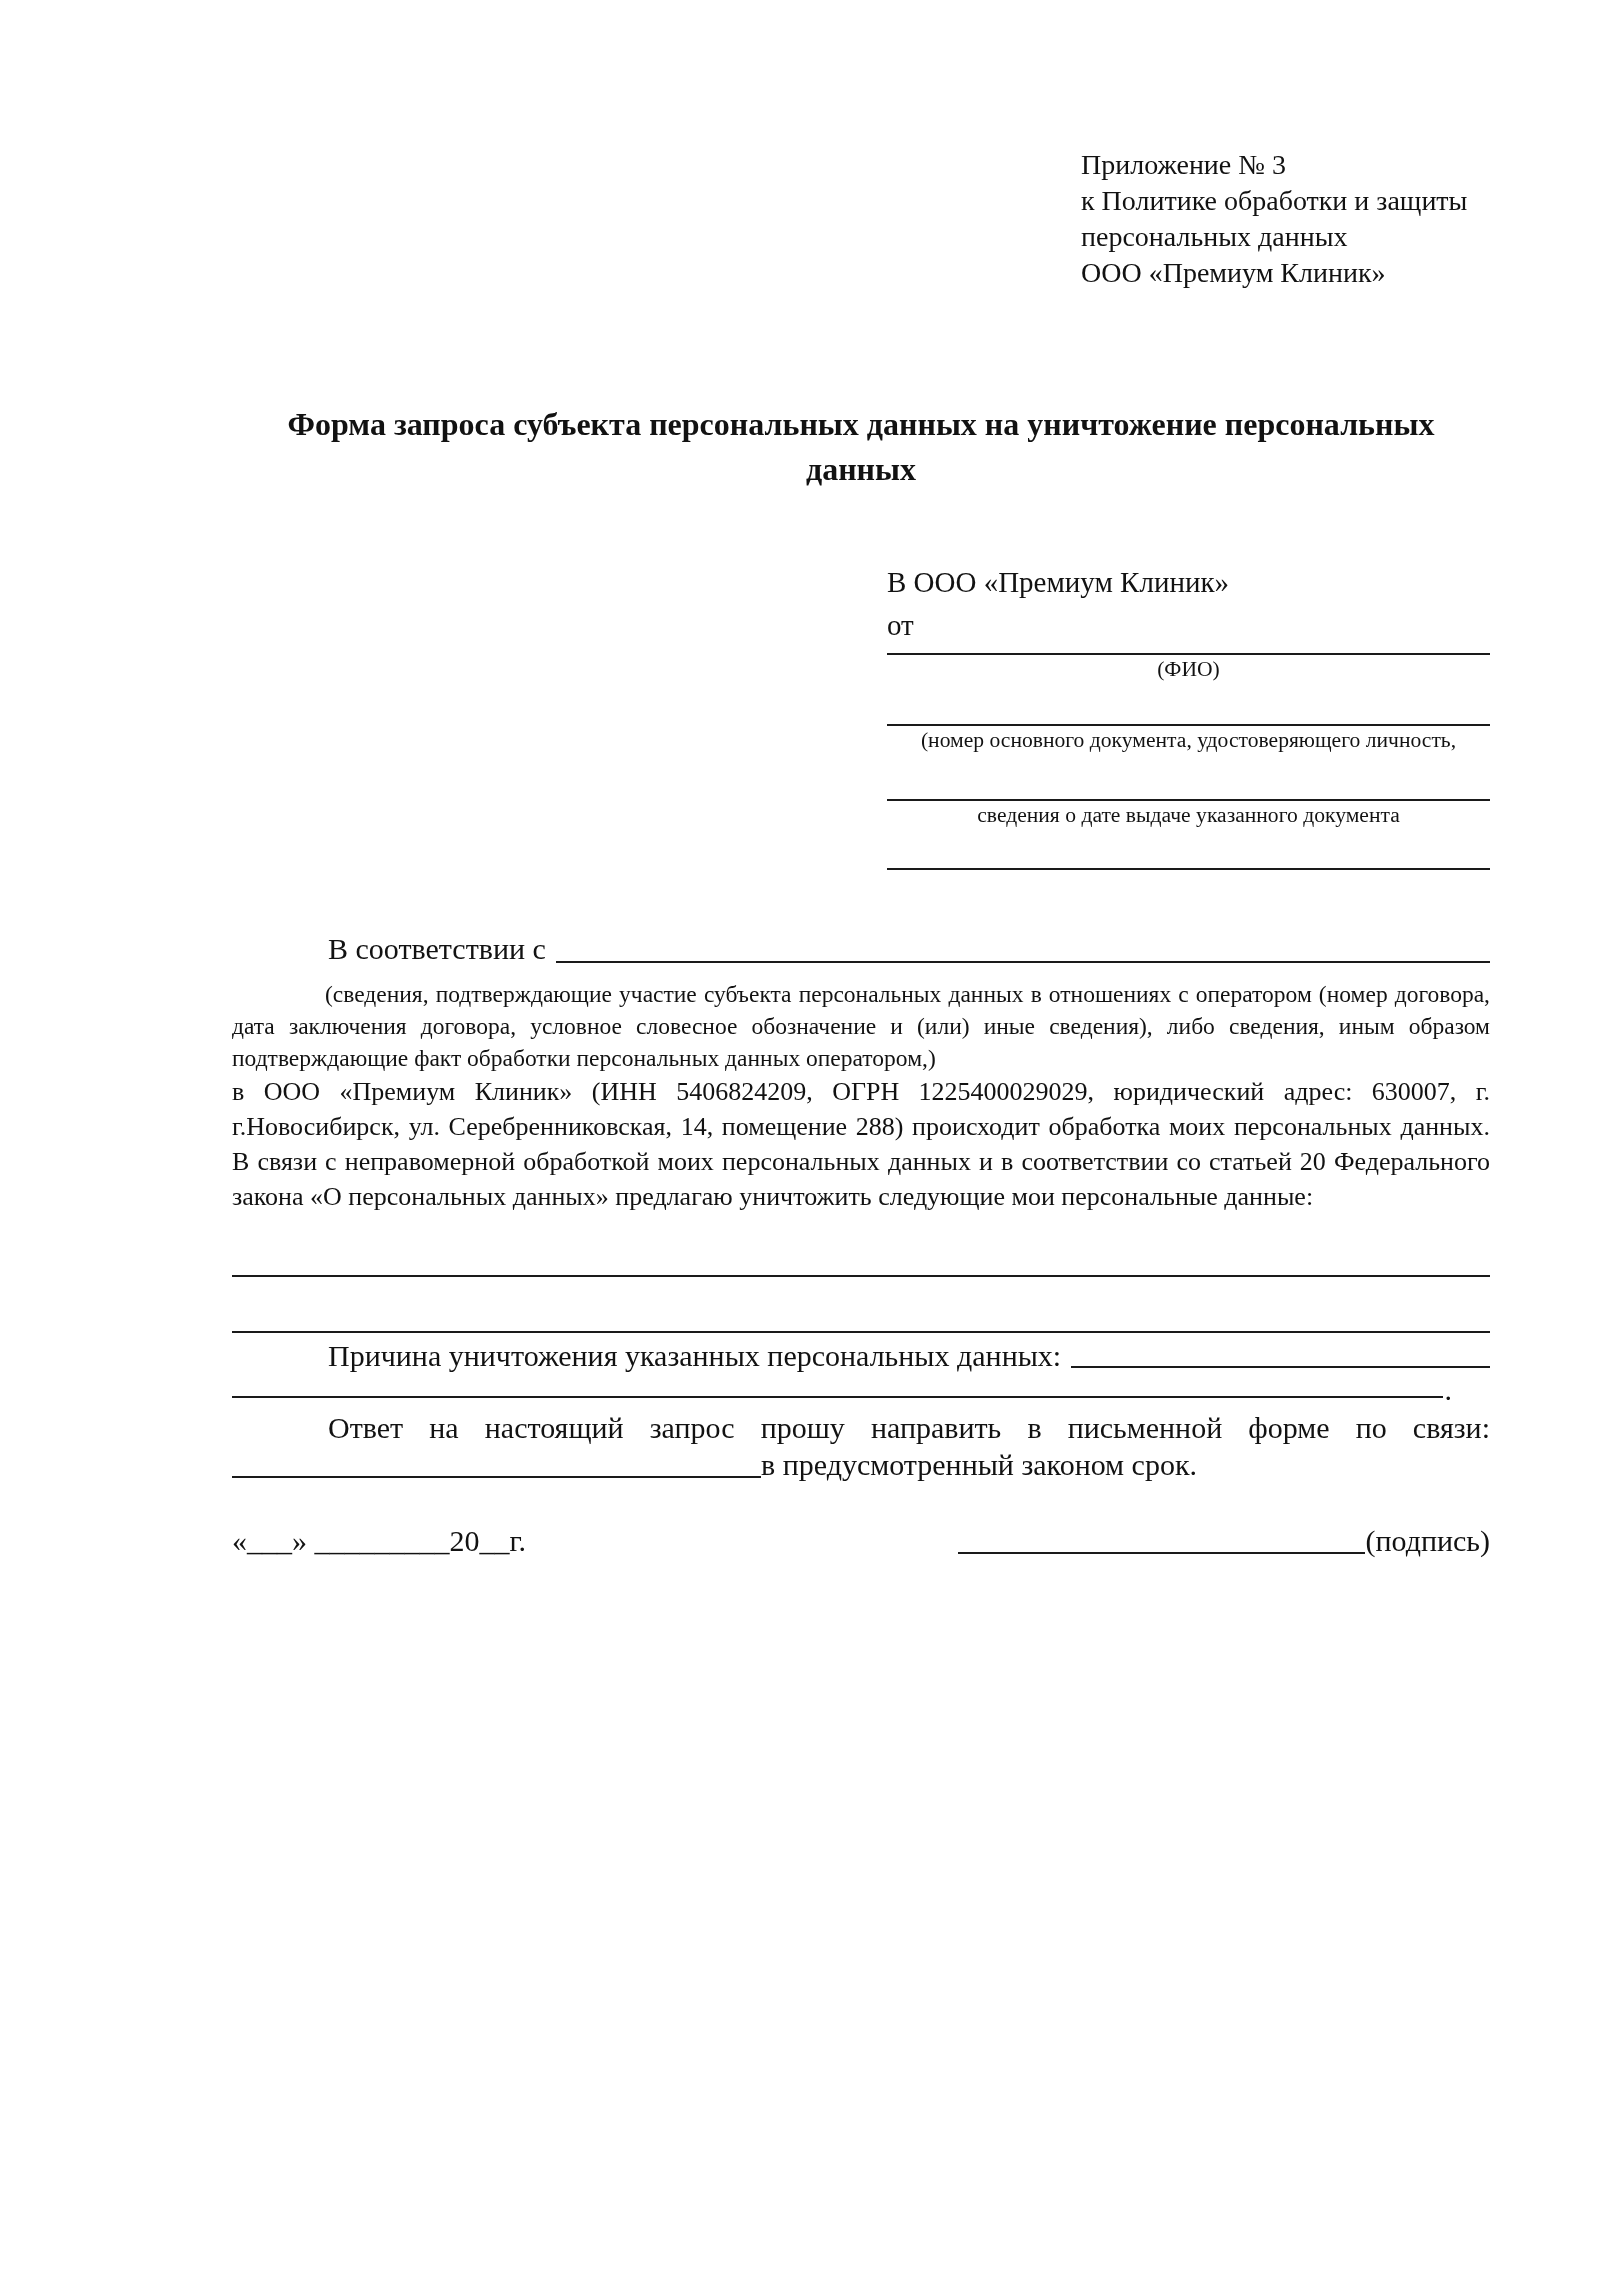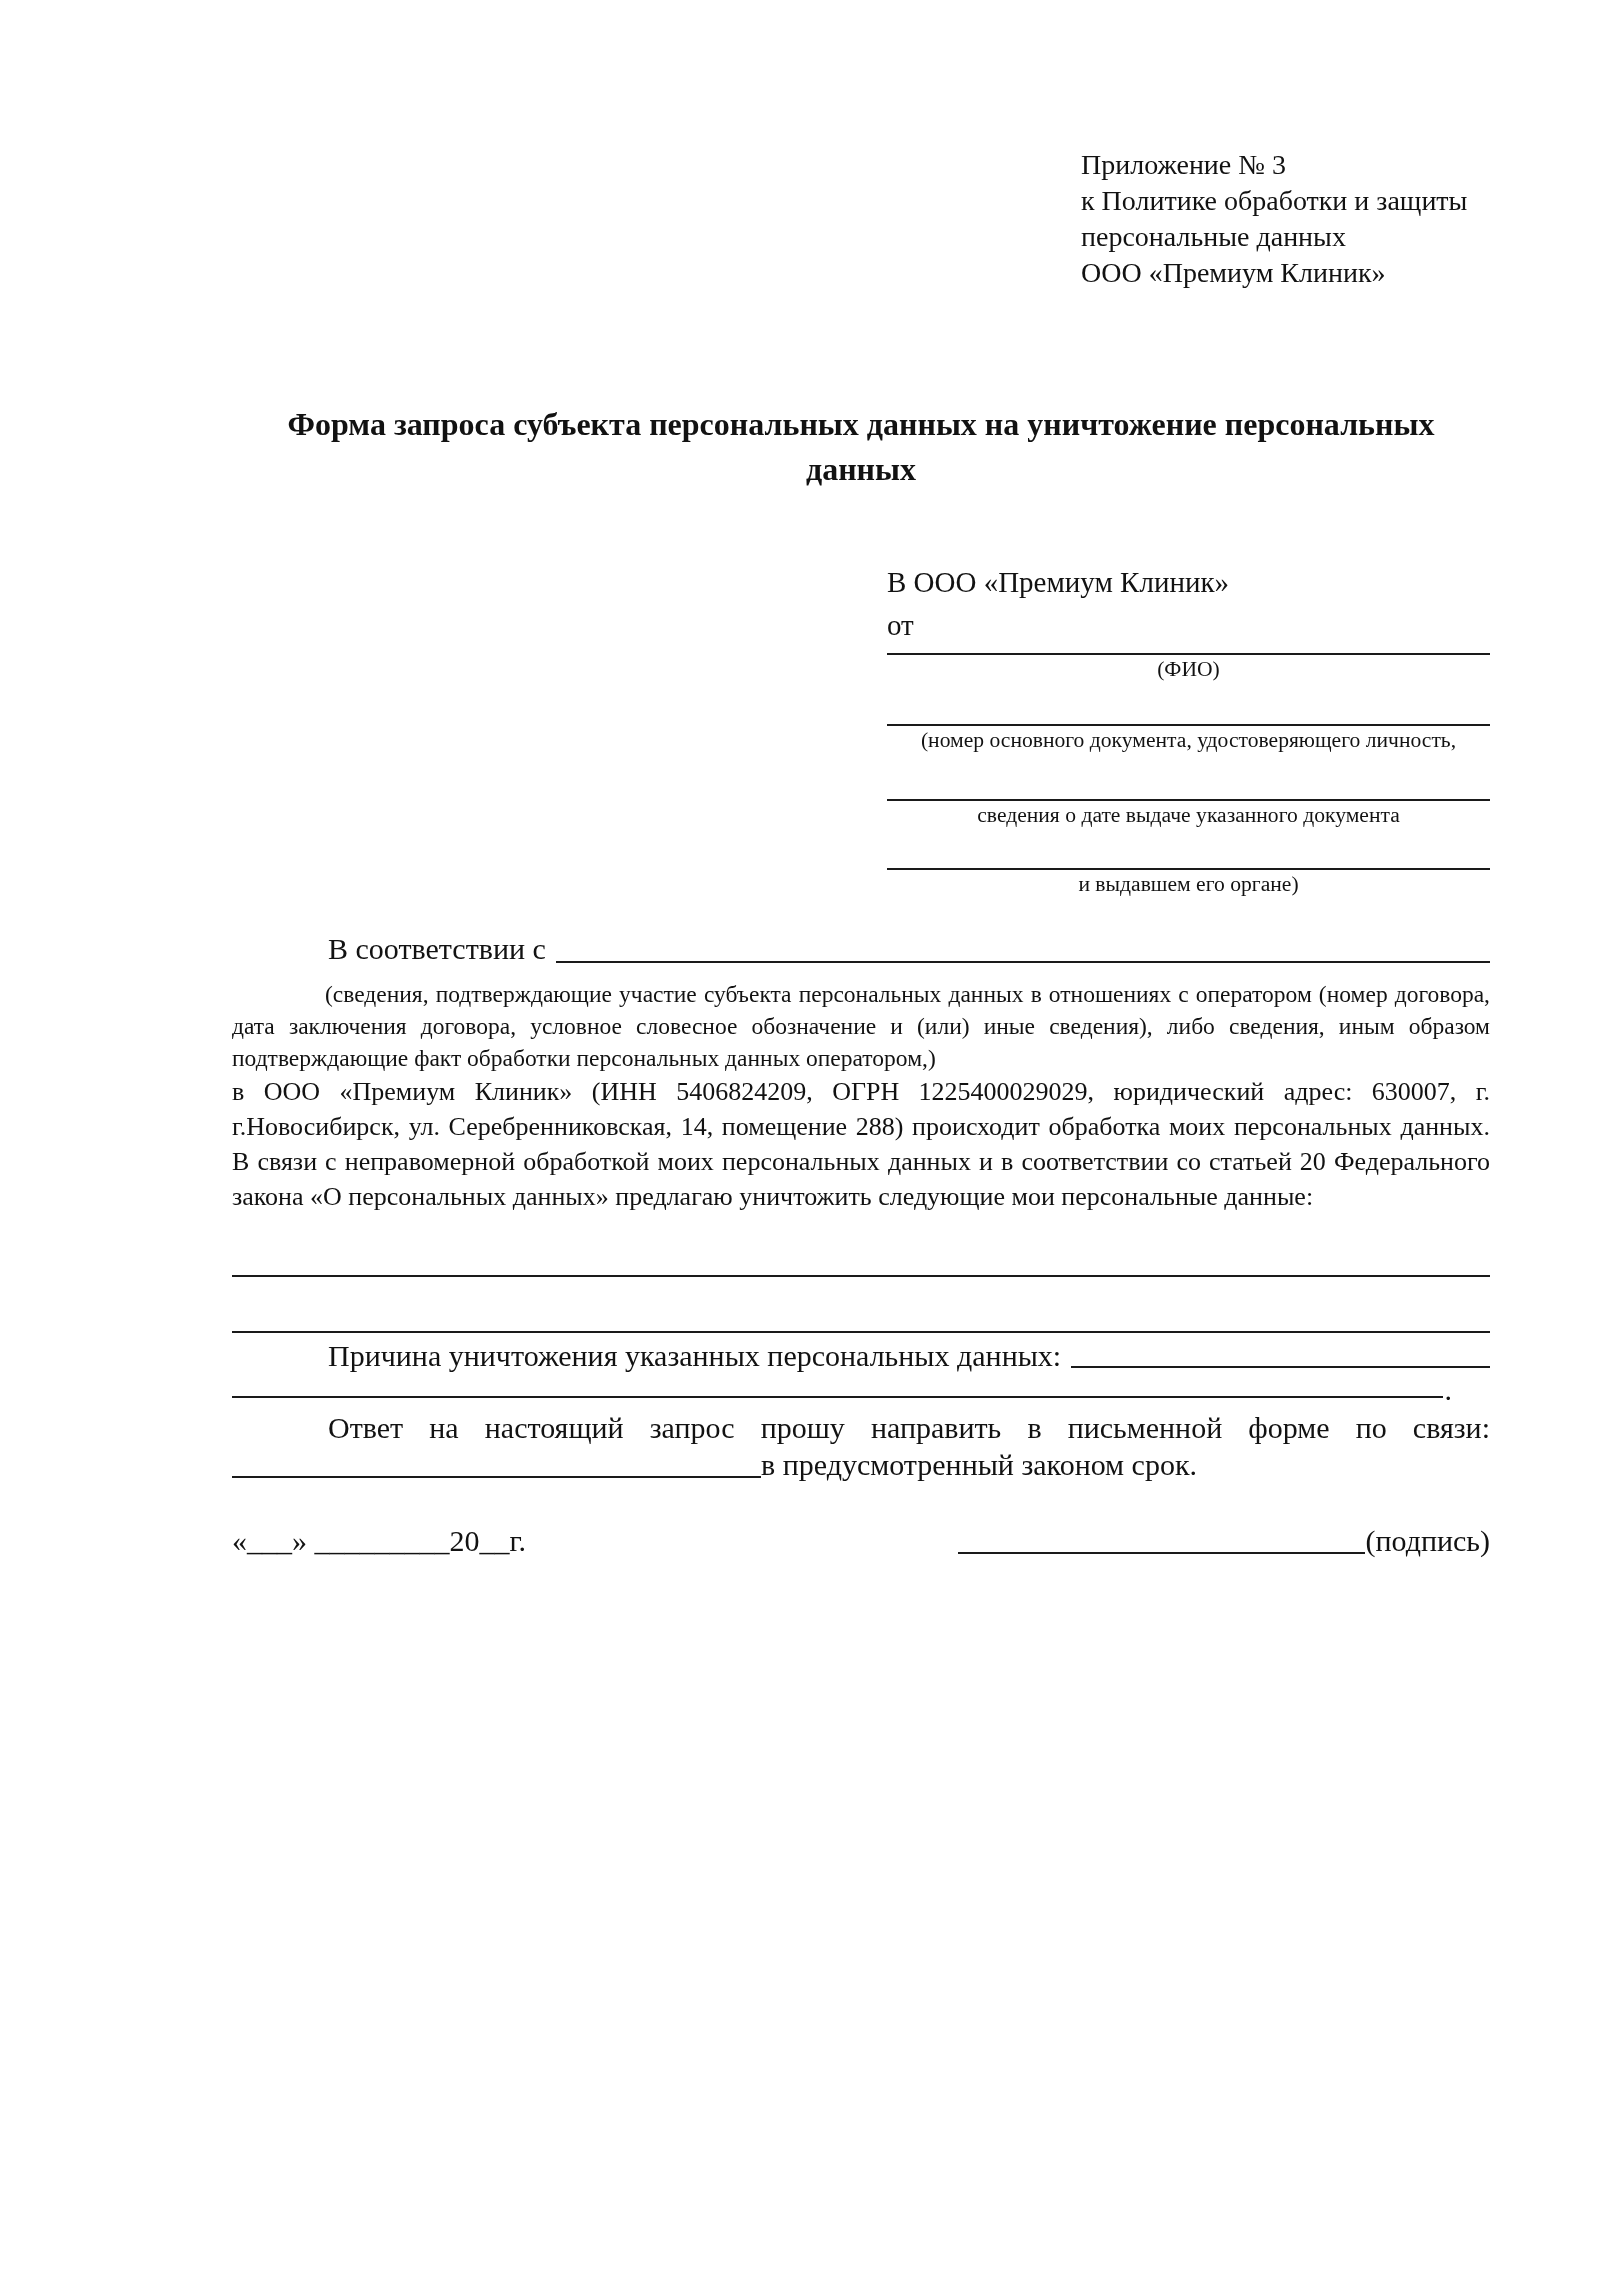--- a/index.html
+++ b/index.html
@@ -84,37 +84,36 @@
   .sig-line  { width:407px; border-bottom:2.9px solid #1a1a1a; margin-bottom:5.9px; }
 </style>
 </head>
 <body>
 
 <div class="page">
 
   <div class="header-block">
     <div>Приложение № 3</div>
     <div>к Политике обработки и защиты</div>
-    <div>персональные данных</div>
+    <div>персональных данных</div>
     <div>ООО «Премиум Клиник»</div>
   </div>
 
   <div class="form-title">Форма запроса субъекта персональных данных на уничтожение персональных данных</div>
 
   <div class="addr">
     <div class="addr-to">В ООО «Премиум Клиник»</div>
     <div class="addr-from">от</div>
     <div class="fline"></div>
     <div class="fcap">(ФИО)</div>
     <div class="fsp1"></div>
     <div class="fcap">(номер основного документа, удостоверяющего личность,</div>
     <div class="fsp2"></div>
     <div class="fcap">сведения о дате выдаче указанного документа</div>
     <div class="fsp3"></div>
-    <div class="fcap">и выдавшем его органе)</div>
   </div>
 
   <div class="accordance">
     <span class="label">В соответствии с</span>
     <span class="fill"></span>
   </div>
 
   <div class="note">(сведения, подтверждающие участие субъекта персональных данных в отношениях с оператором (номер договора, дата заключения договора, условное словесное обозначение и (или) иные сведения), либо сведения, иным образом подтверждающие факт обработки персональных данных оператором,)</div>
 
   <div class="mainpar">в ООО «Премиум Клиник» (ИНН 5406824209, ОГРН 1225400029029, юридический адрес: 630007, г. г.Новосибирск, ул. Серебренниковская, 14, помещение 288) происходит обработка моих персональных данных. В связи с неправомерной обработкой моих персональных данных и в соответствии со статьей 20 Федерального закона «О персональных данных» предлагаю уничтожить следующие мои персональные данные:</div>

